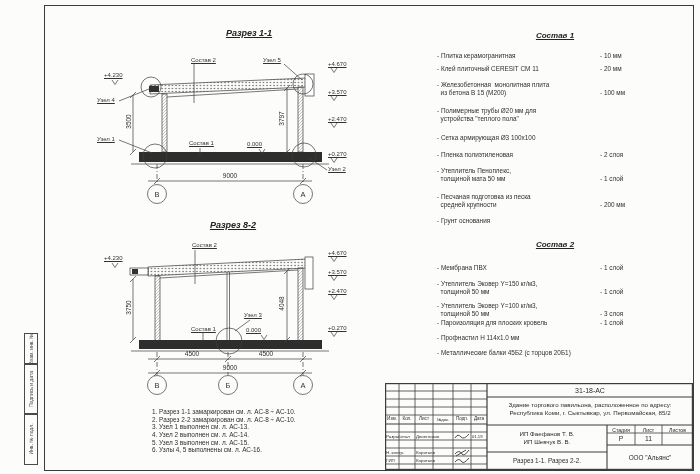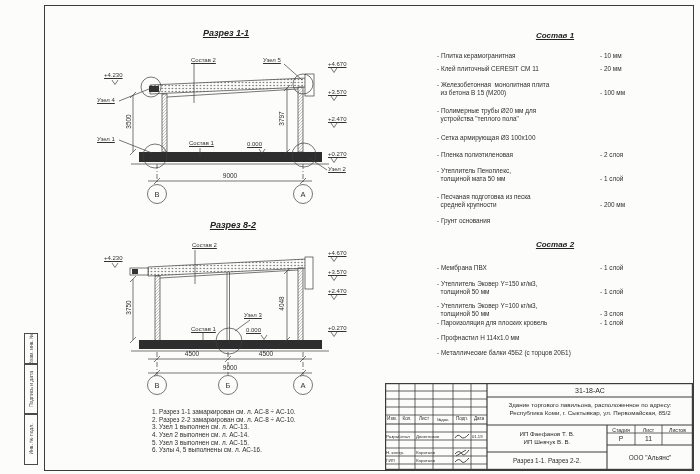--- a/index.html
+++ b/index.html
@@ -138,21 +138,21 @@
       <path d="M154,376 l6,-6 M300,376 l6,-6"></path>
       <circle cx="157" cy="385" r="9.5"></circle>
       <circle cx="228" cy="385" r="9.5"></circle>
       <circle cx="303" cy="385" r="9.5"></circle>
       <text x="157" y="388" text-anchor="middle" font-size="7.5" fill="#333" stroke="none">В</text>
       <text x="228" y="388" text-anchor="middle" font-size="7.5" fill="#333" stroke="none">Б</text>
       <text x="303" y="388" text-anchor="middle" font-size="7.5" fill="#333" stroke="none">А</text>
     </g>
   </svg>
 
-  <div class="sec-title" style="left:171px;top:28px;">Разрез 1-1</div>
+  <div class="sec-title" style="left:194px;top:28px;">Разрез 1-1</div>
   <div class="lbl" style="left:191px;top:57px;">Состав 2</div>
   <div class="lbl" style="left:263px;top:57px;">Узел 5</div>
   <div class="lbl" style="left:97px;top:97px;">Узел 4</div>
   <div class="lbl" style="left:97px;top:136px;">Узел 1</div>
   <div class="lbl" style="left:328px;top:166px;">Узел 2</div>
   <div class="lbl" style="left:189px;top:140px;">Состав 1</div>
   <div class="lbl" style="left:247px;top:141px;">0.000</div>
   <div class="elev" style="left:104px;top:72px;">+4.230</div>
   <div class="elev" style="left:328px;top:61px;">+4.670</div>
   <div class="elev" style="left:328px;top:89px;">+3.570</div>

